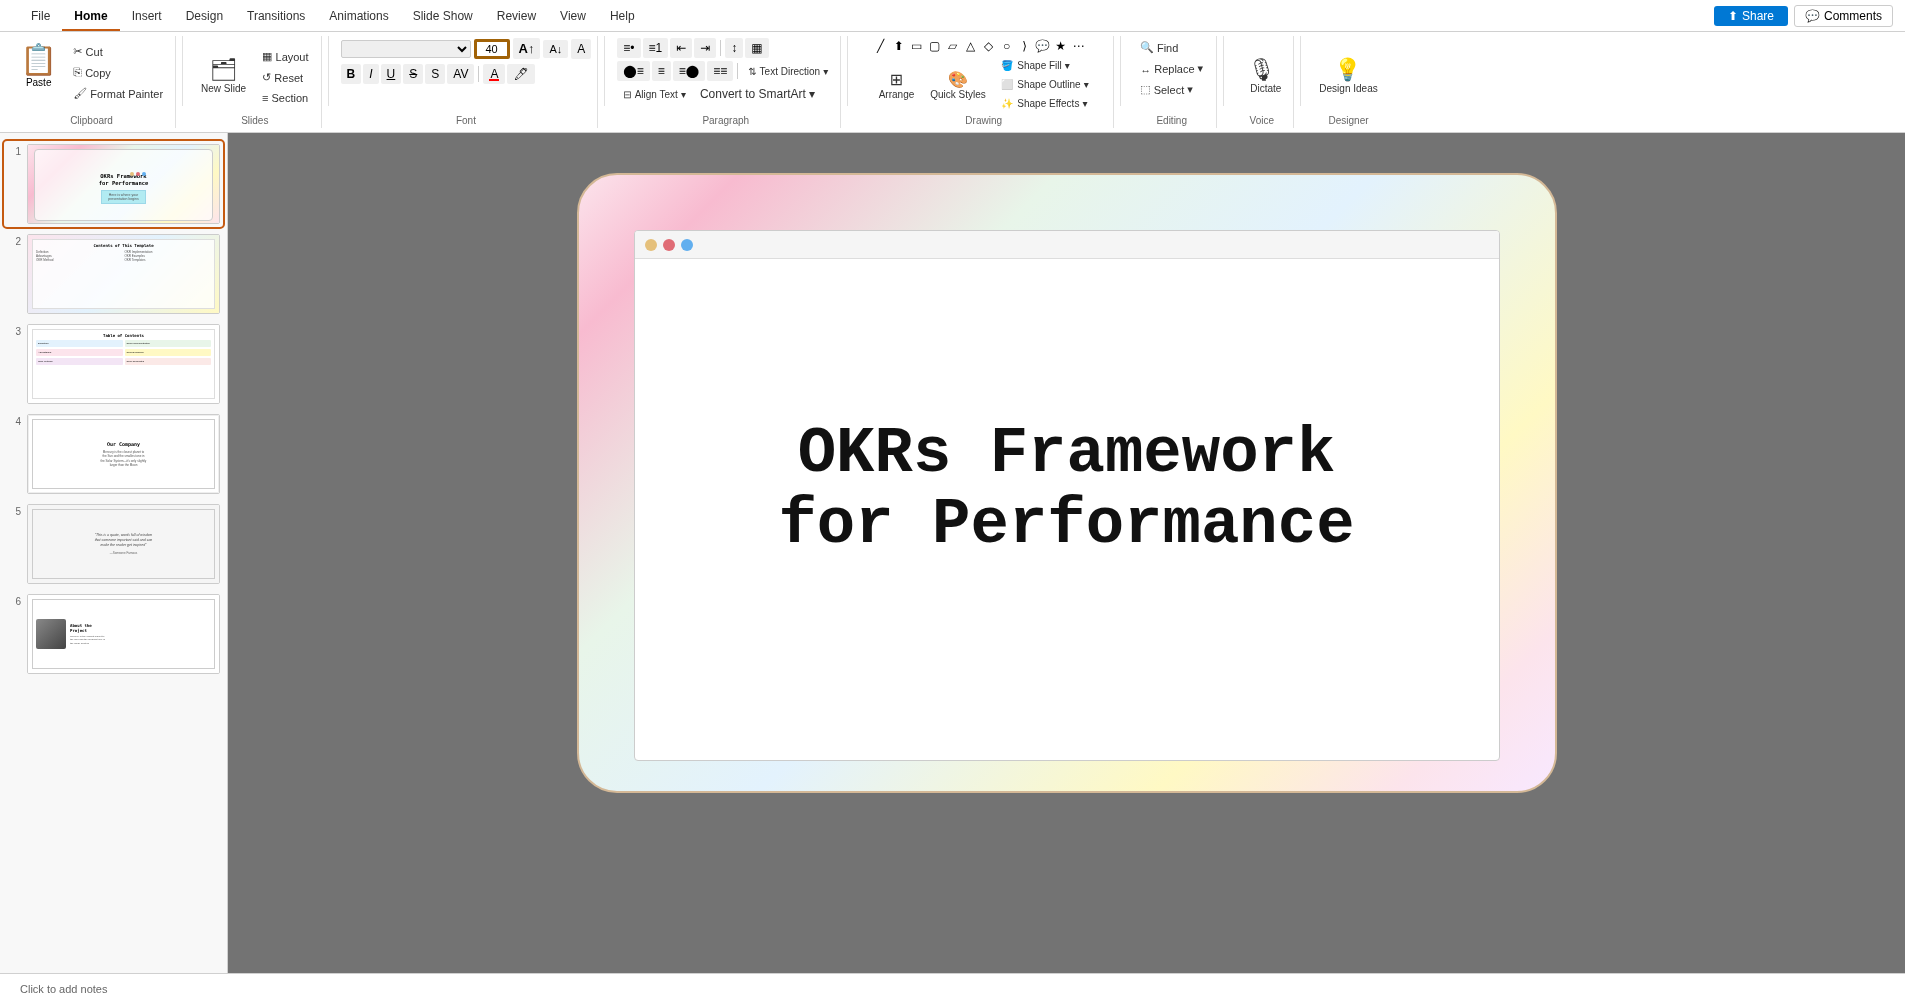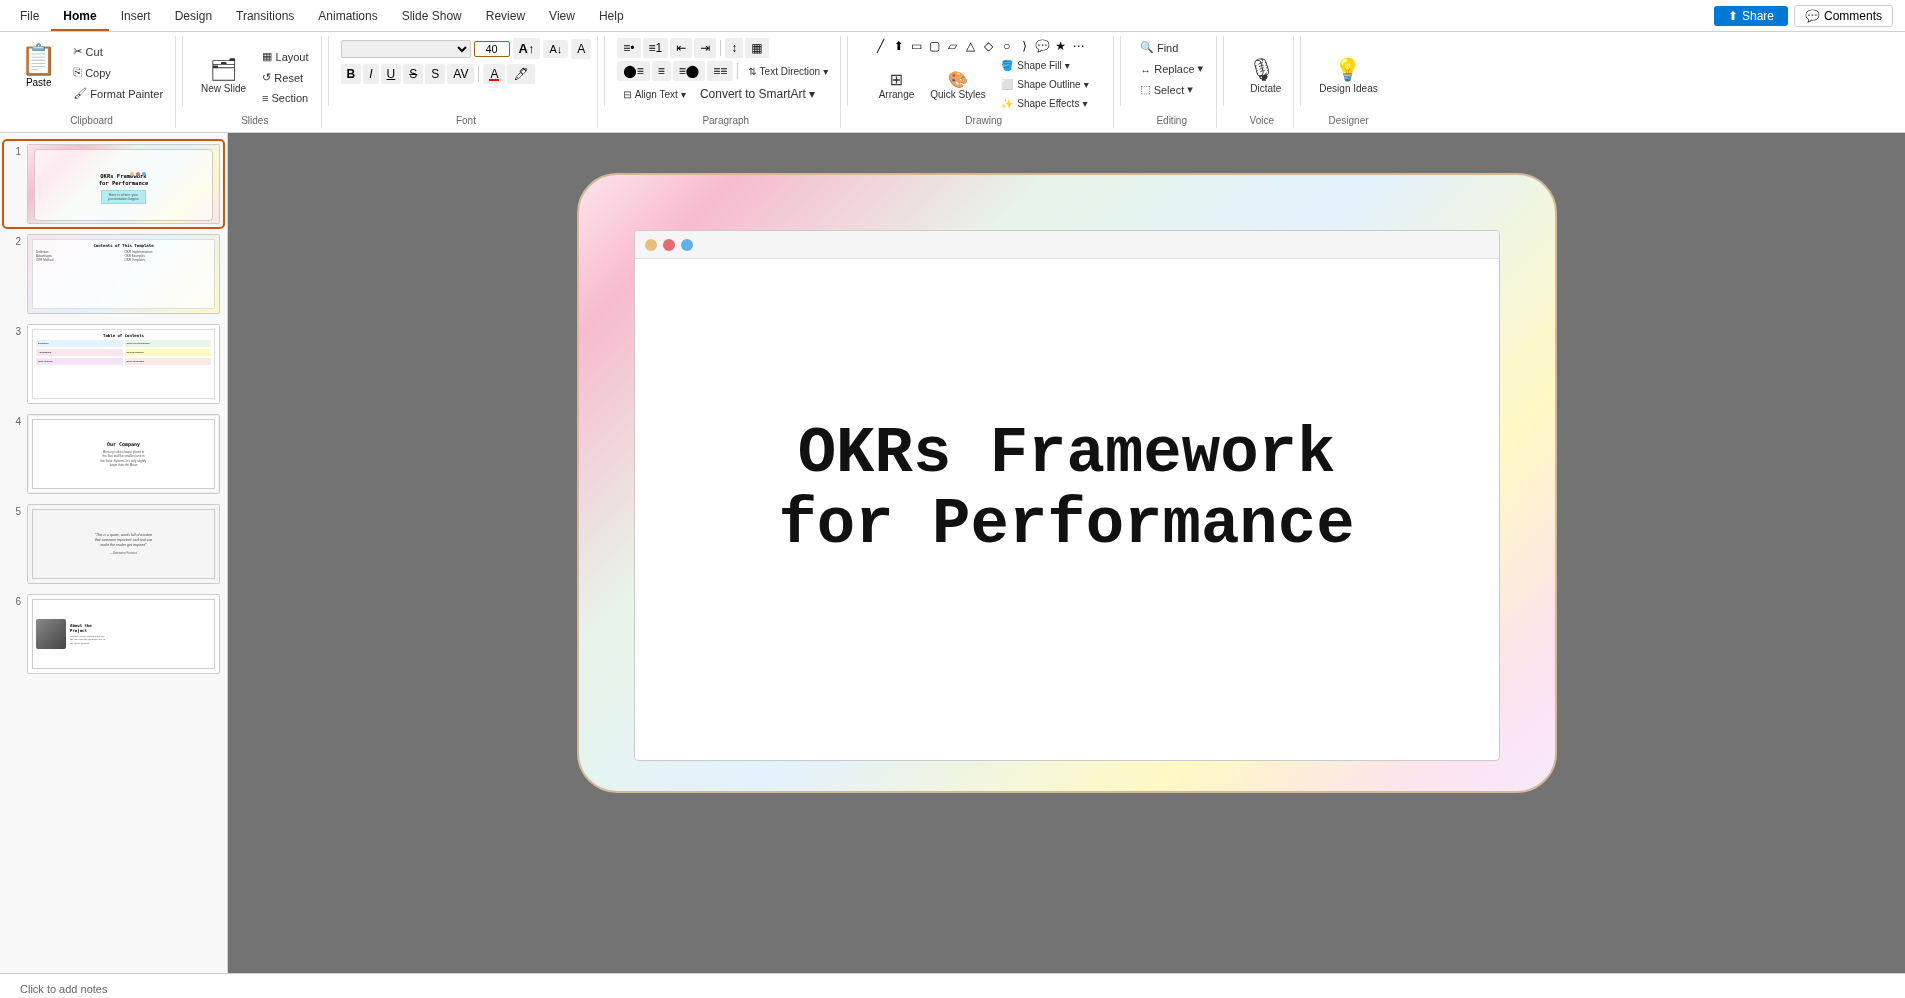--- a/index.html
+++ b/index.html
@@ -1,37 +1,37 @@
 <!DOCTYPE html>
 <html><head>
   <meta charset="utf-8">
   <style>
     * { box-sizing: border-box; margin: 0; padding: 0; }
     body { font-family: 'Segoe UI', Arial, sans-serif; font-size: 12px; background: #f0f0f0; overflow: hidden; width: 1905px; height: 998px; }
-    .ribbon-tabs { display: flex; align-items: flex-end; background: #fff; padding: 0 8px; border-bottom: 1px solid #d0d0d0; height: 32px; }
+    .ribbon-tabs { display: flex; align-items: flex-end; background: #fff; padding: 0 19px; border-bottom: 1px solid #d0d0d0; height: 32px; }
     .ribbon-tab { padding: 6px 12px; font-size: 12px; cursor: pointer; color: #333; border-bottom: 2px solid transparent; }
     .ribbon-tab.active { color: #000000; border-bottom: 2px solid #c55a11; font-weight: 600; }
 
     
     .ribbon-content { display: flex; align-items: stretch; padding: 4px 8px; background: #fff; min-height: 88px; gap: 2px; border-bottom: 1px solid #d0d0d0; }
     .ribbon-group { display: flex; flex-direction: column; align-items: center; padding: 2px 6px; border-right: 1px solid #e0e0e0; min-width: fit-content; position: relative; }
     .ribbon-group:last-child { border-right: none; }
     .ribbon-group-label { font-size: 10px; color: #666; position: absolute; bottom: 2px; white-space: nowrap; }
     .ribbon-group-content { display: flex; align-items: center; gap: 3px; flex: 1; padding-bottom: 14px; }
     .ribbon-btn { display: flex; flex-direction: column; align-items: center; justify-content: center; padding: 3px 5px; border-radius: 3px; cursor: pointer; min-width: 36px; font-size: 10px; color: #333; border: 1px solid transparent; }
     .ribbon-btn-small { display: flex; align-items: center; gap: 3px; padding: 2px 5px; border-radius: 3px; cursor: pointer; font-size: 11px; color: #333; border: 1px solid transparent; white-space: nowrap; }
 
     
     .clipboard-group .ribbon-group-content { align-items: flex-start; }
     .paste-btn { display: flex; flex-direction: column; align-items: center; padding: 4px 6px; cursor: pointer; border-radius: 3px; }
 
     
     .font-row { display: flex; align-items: center; gap: 3px; margin-bottom: 2px; }
     .font-select { width: 130px; font-size: 11px; padding: 1px 3px; border: 1px solid #ccc; border-radius: 2px; cursor: pointer; }
-    .font-size-input { width: 36px; font-size: 11px; padding: 1px 3px; border: 1px solid #a16207; border-radius: 2px; text-align: center; }
+    .font-size-input { width: 36px; font-size: 11px; padding: 1px 3px; border: 3px solid #a16207; border-radius: 2px; text-align: center; }
     .font-row2 { display: flex; align-items: center; gap: 2px; }
     .fmt-btn { padding: 2px 5px; border: 1px solid transparent; border-radius: 2px; cursor: pointer; font-size: 12px; }
     .shape-icon { width: 16px; height: 16px; display: flex; align-items: center; justify-content: center; font-size: 12px; cursor: pointer; border: 1px solid transparent; border-radius: 2px; }
 
     
     .main-area { display: flex; height: calc(998px - 128px - 30px); }
 
     
     .slide-panel { width: 228px; background: #f8f8f8; border-right: 1px solid #d0d0d0; overflow-y: auto; padding: 8px 4px; display: flex; flex-direction: column; gap: 4px; }
     .slide-thumb { display: flex; align-items: flex-start; gap: 6px; cursor: pointer; padding: 3px; border-radius: 3px; }

